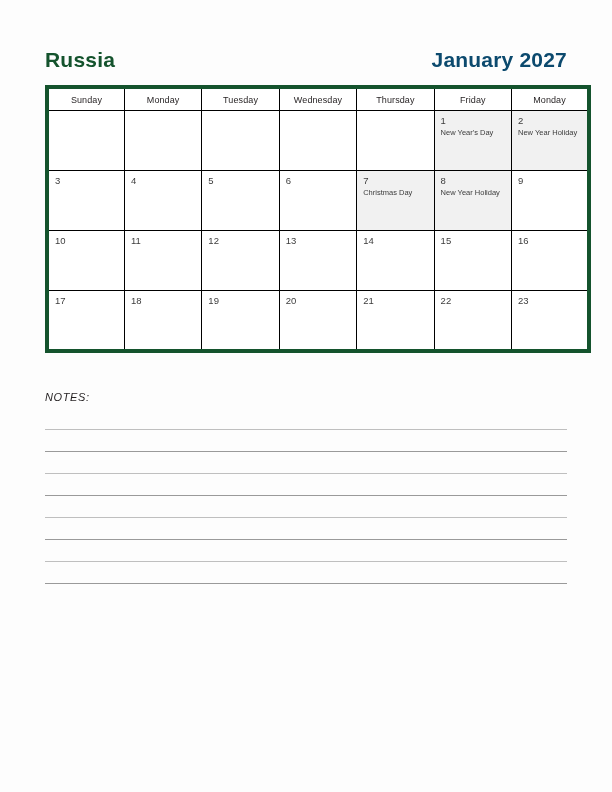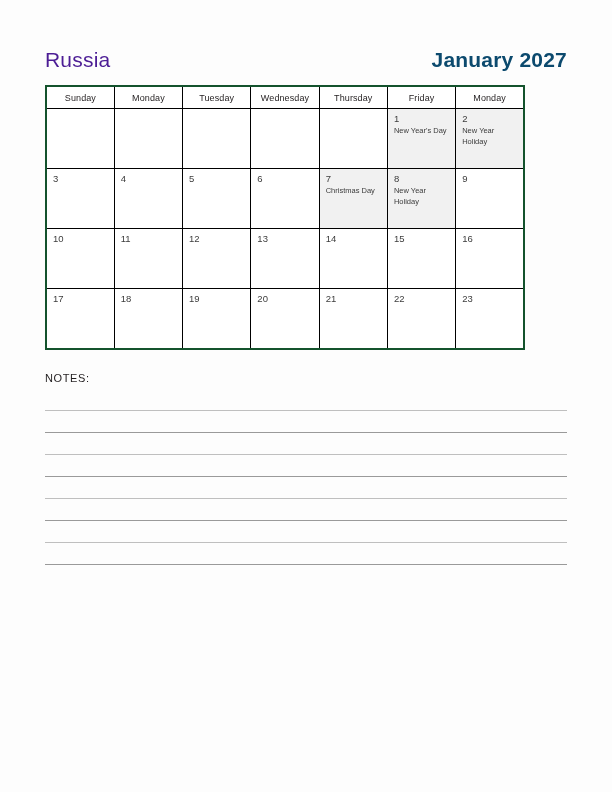--- a/index.html
+++ b/index.html
@@ -26,39 +26,39 @@
   
   .header {
     display: flex;
     align-items: baseline;
     justify-content: space-between;
     padding-top: 48px;
     padding-bottom: 14px;
   }
   .country-title {
     font-size: 21px;
-    font-weight: normal;
+    font-weight: bold;
     letter-spacing: 0.2px;
-    color: #4c1d95;
+    color: #14532d;
     line-height: 1.1;
   }
   .month-title {
     font-size: 21px;
     font-weight: bold;
     letter-spacing: 0.2px;
     color: #0c4a6e;
     line-height: 1.1;
   }
 
   
   .calendar {
     border-collapse: collapse;
     table-layout: fixed;
-    width: 480px;
-    border: 2px solid #14532d;
+    width: 546px;
+    border: 4px solid #14532d;
   }
   .calendar th {
     border: 1px solid #000;
     height: 21px;
     font-size: 9px;
     font-weight: normal;
     color: #231f20;
     background: #ffffff;
     text-align: center;
     vertical-align: middle;
@@ -90,21 +90,22 @@
   .holiday-name {
     display: block;
     font-size: 7.5px;
     line-height: 10.5px;
     color: #3c3c3c;
     word-wrap: break-word;
   }
 
   
   .notes {
-    margin-top: 22px;
+    margin-top: 38px;
+    font-style: italic;
   }
   .notes-label {
     font-size: 11px;
     letter-spacing: 0.6px;
     color: #231f20;
     margin-bottom: 5px;
     display: block;
   }
   .notes-lines {
     display: block;

